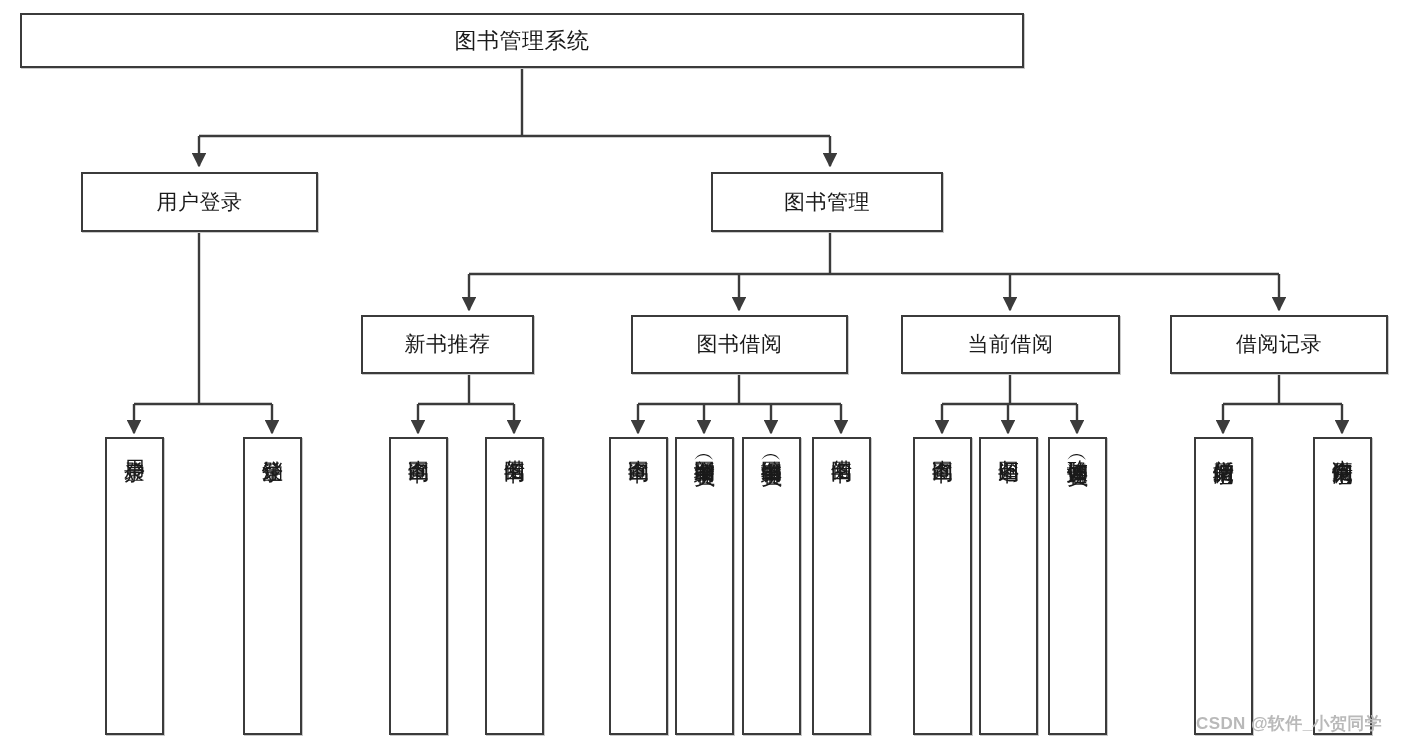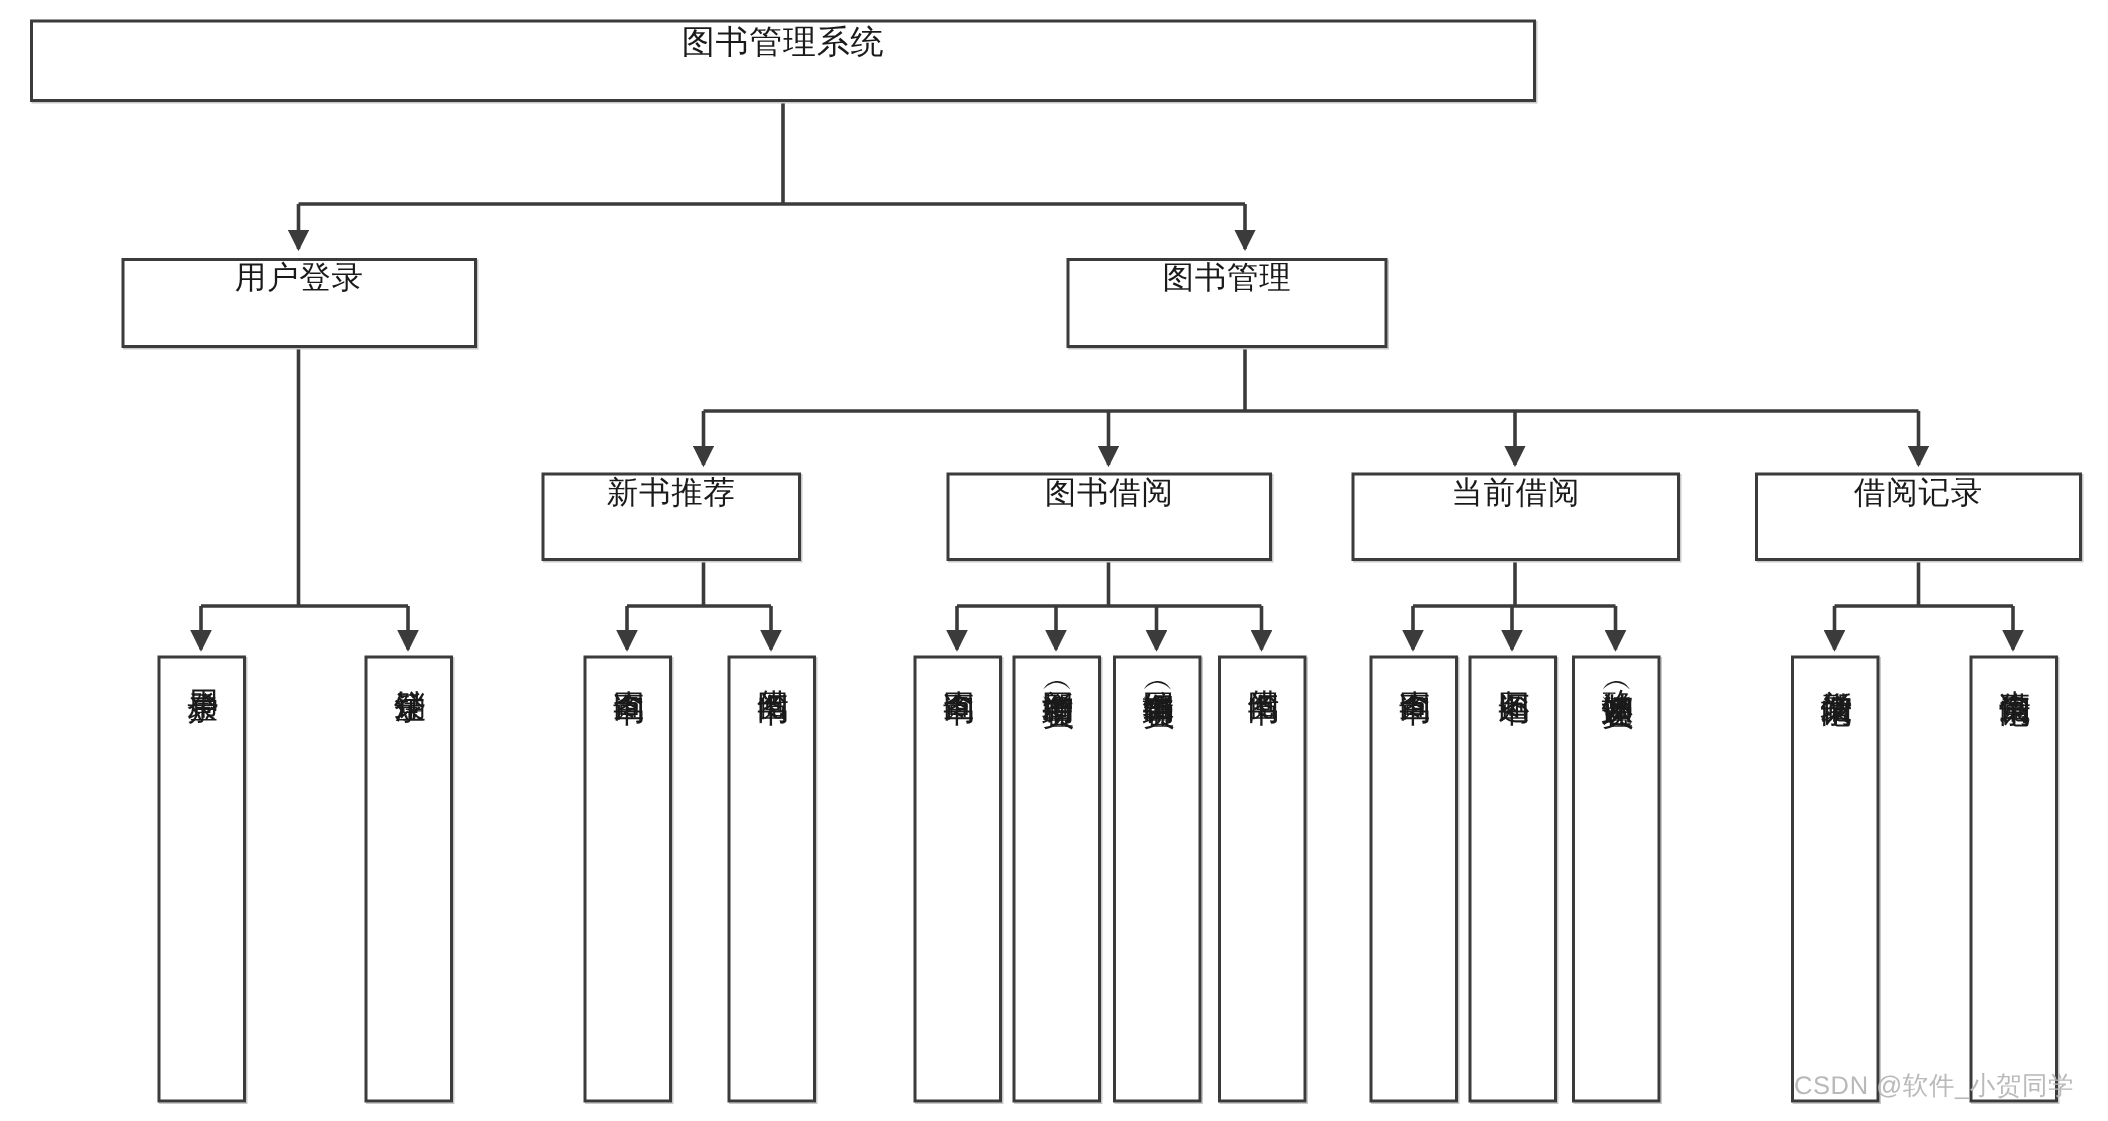--- a/index.html
+++ b/index.html
@@ -29,20 +29,21 @@
   }
   
   .node {
     position: absolute;
     z-index: 2;
     box-sizing: border-box;
     background: #ffffff;
     border: 2px solid #3b3b3b;
     box-shadow: 1px 1px 0 0 #c9c9c9;
     display: flex;
+    align-items: center;
     justify-content: center;
     color: #1a1a1a;
   }
   .node .label {
     display: block;
     text-align: center;
     line-height: 1.18;
     letter-spacing: 0.5px;
   }
   
@@ -66,20 +67,21 @@
   
   #watermark {
     position: absolute;
     z-index: 3;
     left: 1196px;
     top: 712px;
     font-size: 17px;
     color: #b9b9b9;
     white-space: nowrap;
     letter-spacing: 0.4px;
+    font-weight: bold;
   }
 </style>
 </head>
 <body>
 
 <div id="canvas">
 
   <svg id="connectors" viewBox="0 0 1405 747" width="1405" height="747" xmlns="http://www.w3.org/2000/svg">
     <defs>
       <marker id="arrow" viewBox="0 0 10 10" refX="9" refY="5" markerWidth="6" markerHeight="6" orient="auto-start-reverse">
@@ -131,21 +133,21 @@
   </svg>
 
   <div class="node root" style="left:20px; top:13px; width:1004px; height:55px;">
     <span class="label">图书管理系统</span>
   </div>
 
   <div class="node branch" style="left:81px; top:172px; width:237px; height:60px;">
     <span class="label">用户登录</span>
   </div>
 
-  <div class="node branch" style="left:711px; top:172px; width:214px; height:60px;">
+  <div class="node branch" style="left:711px; top:172px; width:232px; height:60px;">
     <span class="label">图书管理</span>
   </div>
 
   <div class="node branch" style="left:361px; top:315px; width:173px; height:59px;">
     <span class="label">新书推荐</span>
   </div>
 
   <div class="node branch" style="left:631px; top:315px; width:217px; height:59px;">
     <span class="label">图书借阅</span>
   </div>

